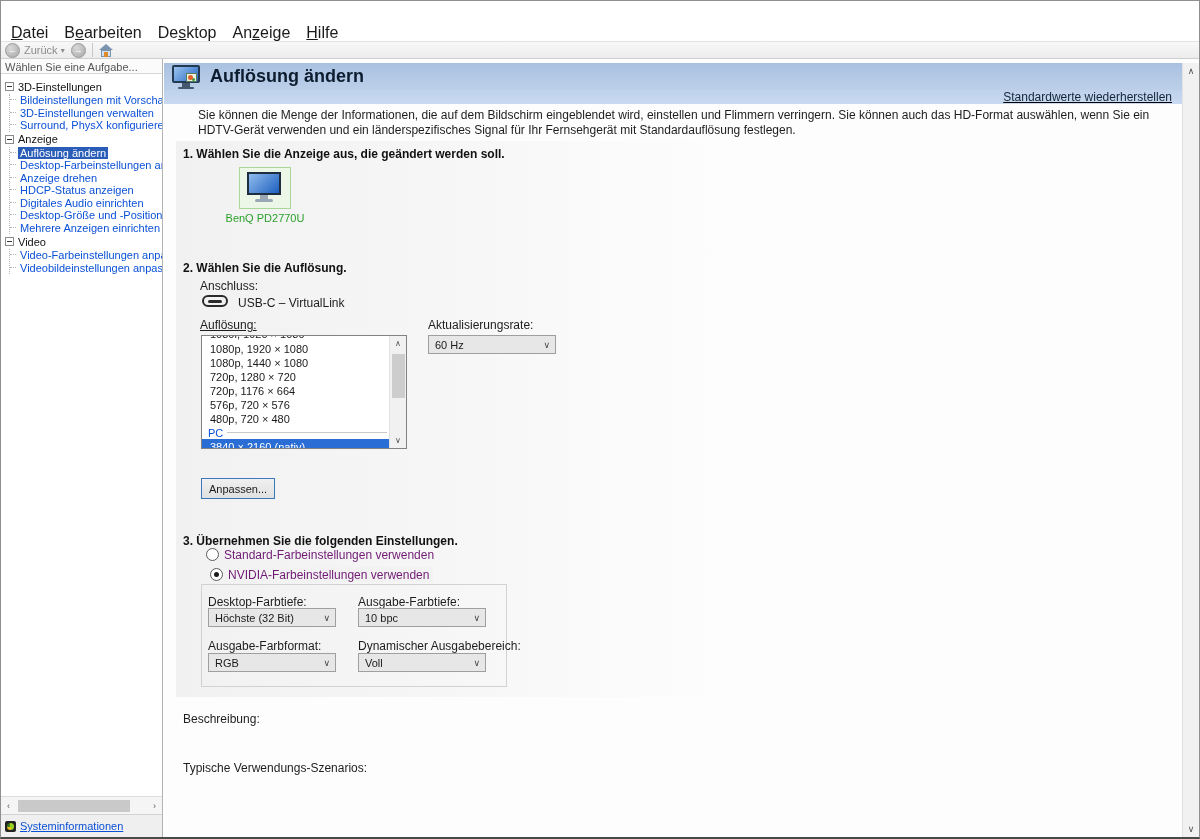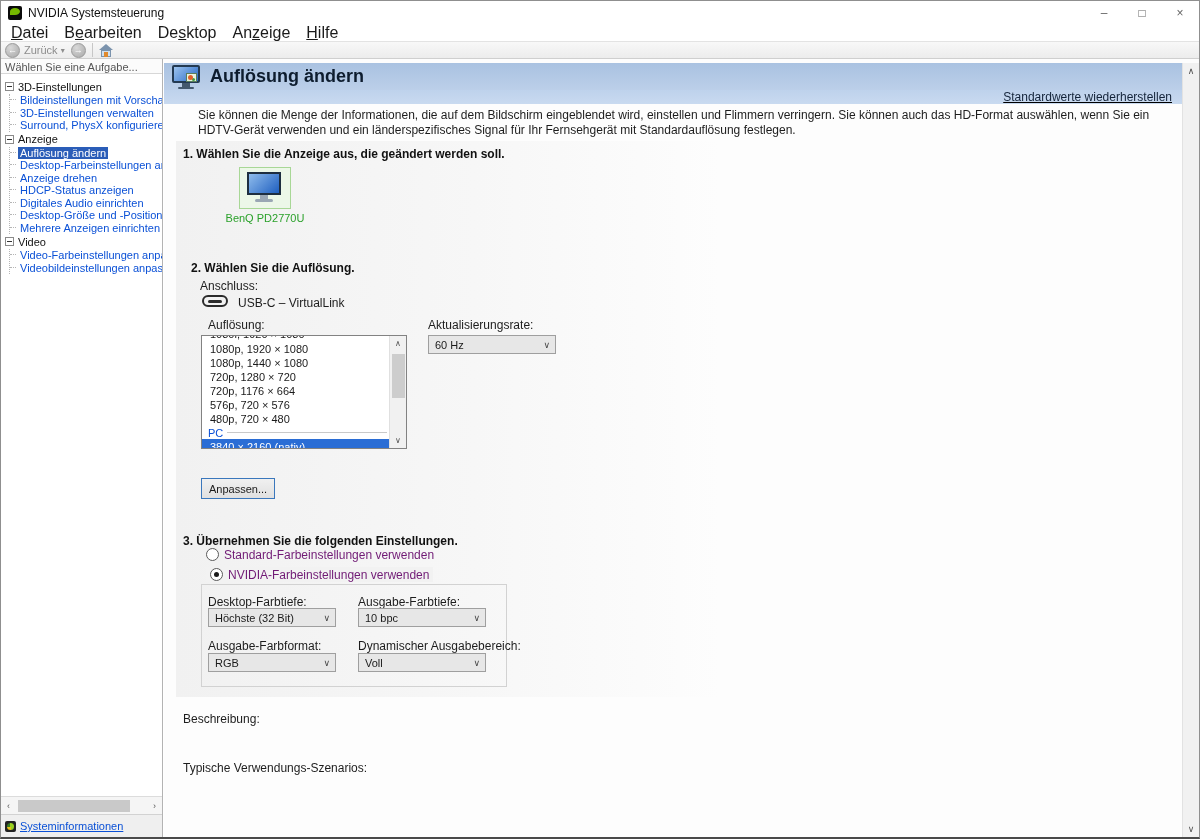--- a/index.html
+++ b/index.html
@@ -113,29 +113,20 @@
 
   .vscroll { position:absolute; right:0; top:4px; width:17px; bottom:0; background:#f1f1f1; border-left:1px solid #e2e2e2; }
   .vscroll .up, .vscroll .dn { position:absolute; left:0; width:100%; text-align:center; font-size:9px; color:#505050; height:16px; line-height:16px; }
   .vscroll .up { top:0; } .vscroll .dn { bottom:0; }
 </style>
 </head>
 <body>
 
 <div class="window">
 
-  <div class="titlebar">
-    <div class="app-icon"></div>
-    <div class="title-text">NVIDIA Systemsteuerung</div>
-    <div class="win-controls">
-      <div class="win-btn">–</div>
-      <div class="win-btn">□</div>
-      <div class="win-btn">×</div>
-    </div>
-  </div>
 
   <div class="menubar">
     <div class="menu-item"><u>D</u>atei</div>
     <div class="menu-item">B<u>e</u>arbeiten</div>
     <div class="menu-item">De<u>s</u>ktop</div>
     <div class="menu-item">An<u>z</u>eige</div>
     <div class="menu-item"><u>H</u>ilfe</div>
   </div>
 
   <div class="toolbar">
@@ -242,26 +233,26 @@
     <div class="step-h" style="left:19px; top:88px;">1. Wählen Sie die Anzeige aus, die geändert werden soll.</div>
     <div class="display-tile">
       <div class="tile-mon">
         <div class="scr"></div>
         <div class="std"></div>
         <div class="bse"></div>
       </div>
     </div>
     <div class="display-name">BenQ PD2770U</div>
 
-    <div class="step-h" style="left:19px; top:202px;margin-left:8px;">2. Wählen Sie die Auflösung.</div>
+    <div class="step-h" style="left:19px; top:202px;">2. Wählen Sie die Auflösung.</div>
     <div class="lbl" style="left:36px; top:220px;">Anschluss:</div>
     <div class="usb-icon"></div>
     <div class="lbl" style="left:74px; top:237px;">USB-C – VirtualLink</div>
 
-    <div class="lbl" style="left:44px; top:259px;">Auflösung:</div>
+    <div class="lbl" style="left:36px; top:259px;text-decoration:underline;">Auflösung:</div>
     <div class="lbl" style="left:264px; top:259px;">Aktualisierungsrate:</div>
 
     <div class="listbox">
       <div class="lb-inner">
         <div class="lb-clip">
             <div class="lb-row">1080i, 1920 × 1080</div>
           </div>
         <div class="lb-row">1080p, 1920 × 1080</div>
         <div class="lb-row">1080p, 1440 × 1080</div>
         <div class="lb-row">720p, 1280 × 720</div>

